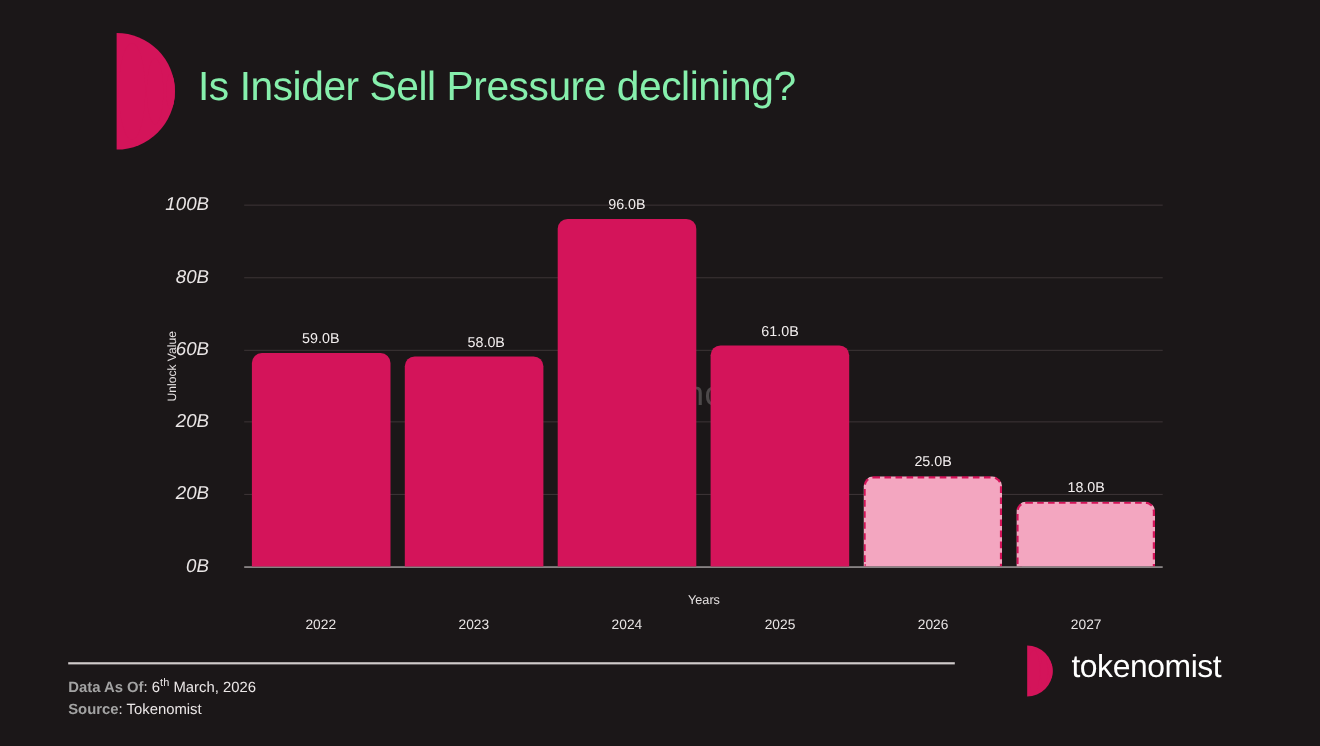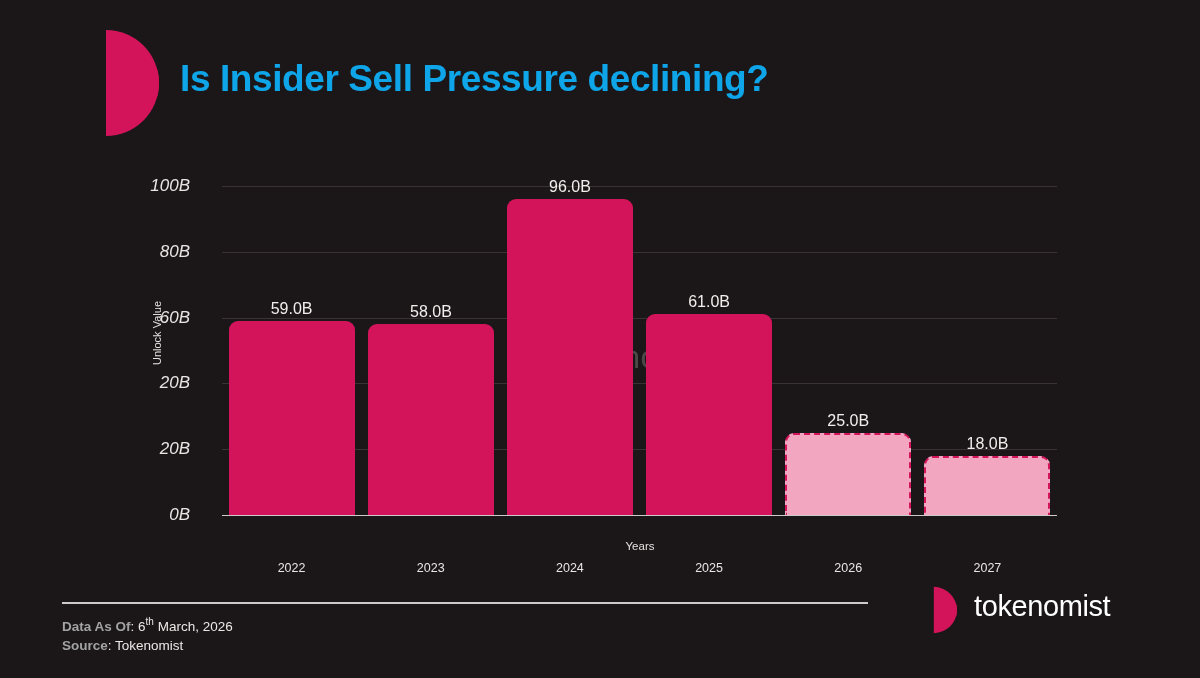--- a/index.html
+++ b/index.html
@@ -31,23 +31,23 @@
     top: 28px;
     width: 98px;
     height: 110px;
   }
 
   #page-title {
     position: absolute;
     left: 180px;
     top: 58px;
     font-size: 37px;
-    font-weight: 700;
+    font-weight: 400;
     letter-spacing: -0.4px;
-    color: #0ea5e9;
+    color: #86efac;
     white-space: nowrap;
   }
 
   
   #chart-region {
     position: absolute;
     left: 0;
     top: 150px;
     width: 1200px;
     height: 420px;
@@ -137,21 +137,21 @@
     background: #d4145a;
   }
   .bar.projected {
     background: #f3a6c0;
     border: 2px dashed #d4145a;
     border-bottom: none;
   }
 
   .bar-value {
     position: absolute;
-    font-size: 16px;
+    font-size: 13px;
     color: #f2eeee;
     text-align: center;
     white-space: nowrap;
     transform: translateX(-50%);
   }
 
   .xtick {
     position: absolute;
     top: 371px;       
     font-size: 12.5px;
@@ -255,21 +255,21 @@
   <div id="ylabel">Unlock Value</div>
 
   <div id="plot-watermark">tokenomist</div>
 
   <div id="axis-baseline"></div>
 
   <div id="plot-area">
       <div class="bar actual" style="left: 6.61042px; width: 125.946px; height: 194.11px;"></div>
       <div class="bar-value" style="left: 69.5833px; top: 113.89px;">59.0B</div>
       <div class="bar actual" style="left: 145.777px; width: 125.946px; height: 190.82px;"></div>
-      <div class="bar-value" style="left: 209px; top: 117.18px;">58.0B</div>
+      <div class="bar-value" style="left: 220px; top: 117.18px;">58.0B</div>
       <div class="bar actual" style="left: 284.944px; width: 125.946px; height: 315.84px;"></div>
       <div class="bar-value" style="left: 347.917px; top: -7.84px;">96.0B</div>
       <div class="bar actual" style="left: 424.11px; width: 125.946px; height: 200.69px;"></div>
       <div class="bar-value" style="left: 487.083px; top: 107.31px;">61.0B</div>
       <div class="bar projected" style="left: 563.277px; width: 125.946px; height: 82.25px;"></div>
       <div class="bar-value" style="left: 626.25px; top: 225.75px;">25.0B</div>
       <div class="bar projected" style="left: 702.444px; width: 125.946px; height: 59.22px;"></div>
       <div class="bar-value" style="left: 765.417px; top: 248.78px;">18.0B</div>
     </div>
 

